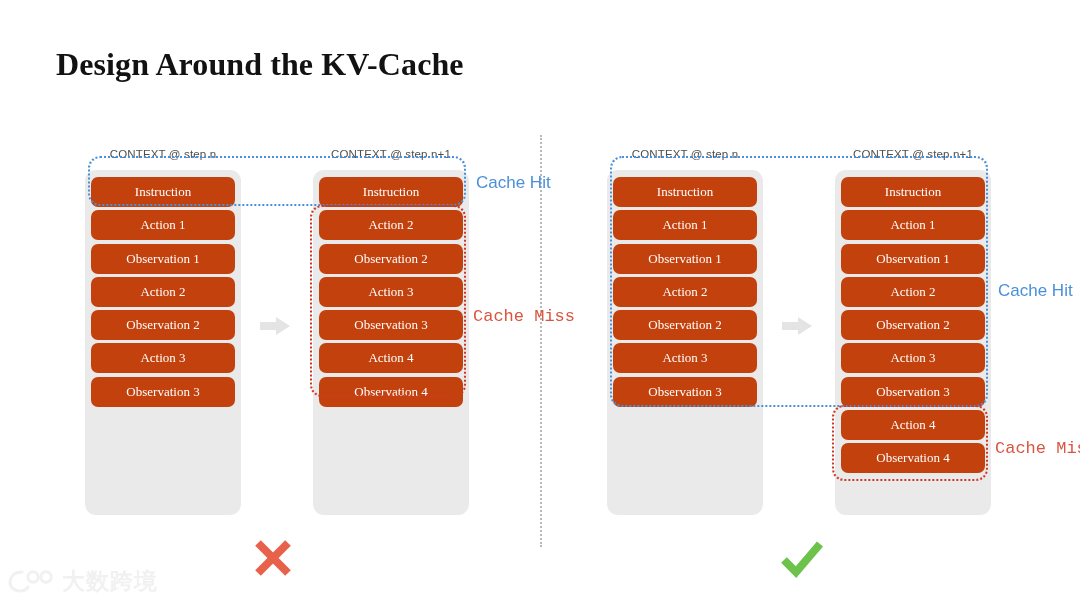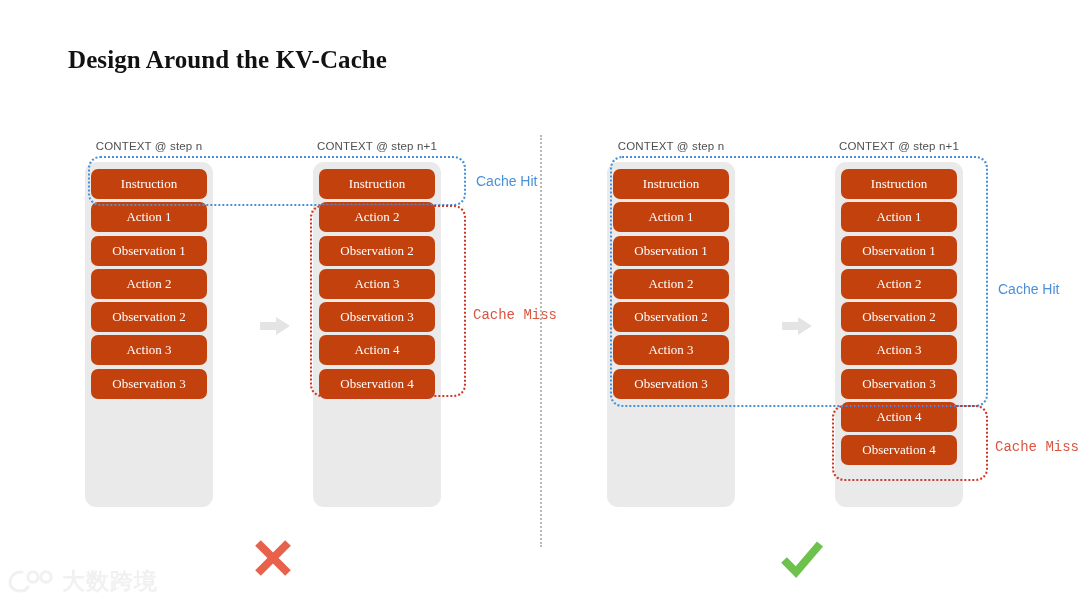--- a/index.html
+++ b/index.html
@@ -11,25 +11,25 @@
     width: 1080px;
     height: 608px;
     position: relative;
     overflow: hidden;
     font-family: "Liberation Sans", sans-serif;
   }
 
   
   .page-title {
     position: absolute;
-    left: 68px;
+    left: 56px;
     top: 46px;
     font-family: "Liberation Serif", serif;
     font-weight: bold;
-    font-size: 25px;
+    font-size: 32px;
     letter-spacing: 0.1px;
     color: #121212;
     white-space: nowrap;
   }
 
   
   .half {
     position: absolute;
     top: 136px;
   }
@@ -42,22 +42,22 @@
     left: 540px;
     top: 135px;
     width: 0;
     height: 412px;
     border-left: 2px dotted #b9b9b9;
   }
 
   
   .col {
     position: absolute;
-    top: 4px;
-    width: 128px;
+    top: 12px;
+    width: 156px;
   }
   .col-header {
     font-size: 11.5px;
     color: #4f4f4f;
     text-align: center;
     letter-spacing: 0.15px;
     white-space: nowrap;
     height: 14px;
   }
   .panel {
@@ -101,21 +101,21 @@
     border-radius: 12px;
     pointer-events: none;
     z-index: 5;
   }
   .region.hit  { border: 2.5px dotted #4a90d9; }
   .region.miss { border: 2.5px dotted #cf3a28; }
 
   
   .region-label {
     position: absolute;
-    font-size: 14px;
+    font-size: 17px;
     white-space: nowrap;
     z-index: 6;
   }
   .region-label.hit  { color: #4a90d9; }
   .region-label.miss { color: #d9553f; font-family: Liberation Mono, monospace; }
 
   
   .verdict {
     position: absolute;
     top: 528px;

